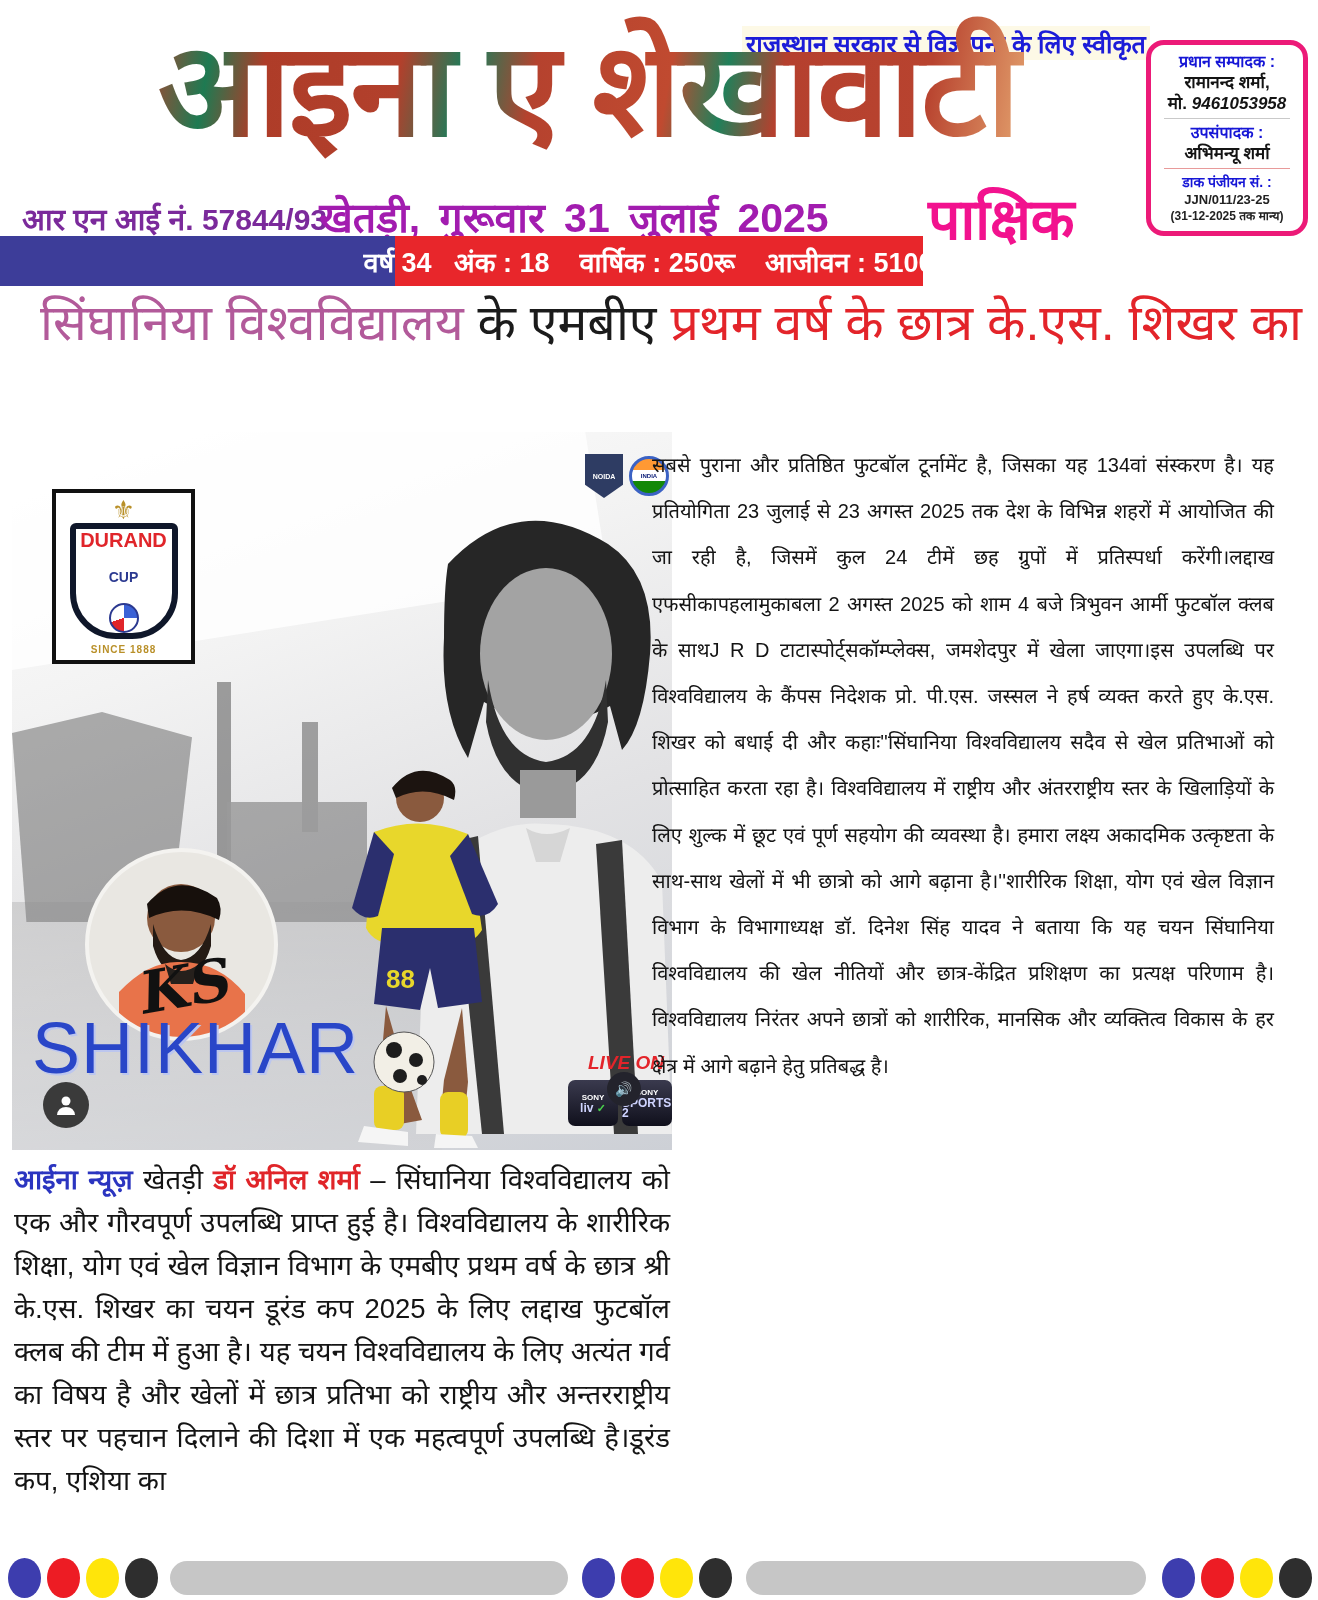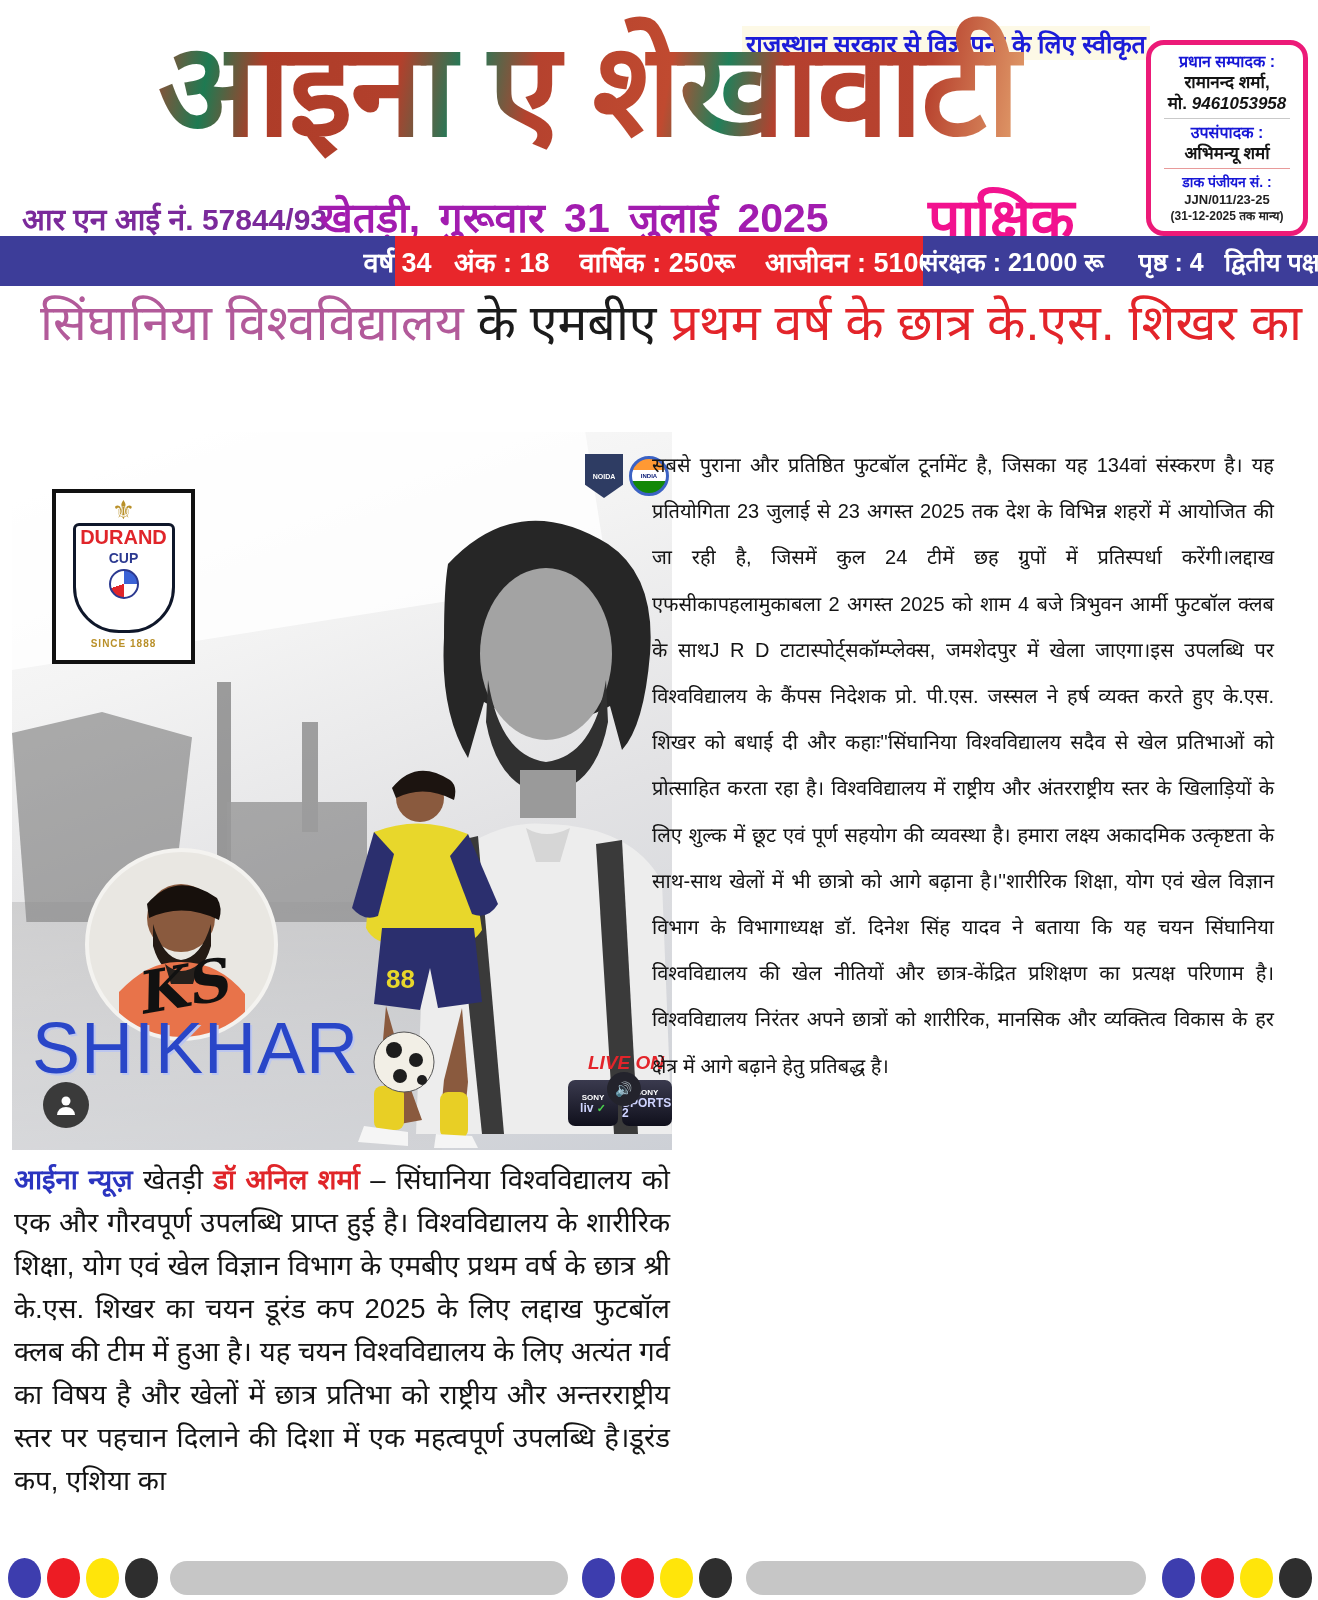--- a/index.html
+++ b/index.html
@@ -61,22 +61,22 @@
           clip-path:polygon(8% 100%,0% 10%,50% 0%,100% 12%,88% 100%);opacity:.8;}
   .ind-mast{position:absolute;left:205px;top:0;width:14px;height:250px;background:#565656;}
   .ind-plant{position:absolute;left:215px;top:120px;width:140px;height:120px;background:#5a5a5a;opacity:.85;}
   .ind-chimney{position:absolute;left:290px;top:40px;width:16px;height:110px;background:#606060;}
   .ind-ground{position:absolute;left:0;top:220px;width:430px;height:248px;
           background:linear-gradient(180deg,#8e8e8e 0%,#b9b9b9 60%,#cfcfcf 100%);opacity:.5;}
   .durand-box{position:absolute;left:40px;top:57px;width:143px;height:175px;background:#fff;
           border:4px solid #111;box-sizing:border-box;display:flex;flex-direction:column;
           align-items:center;justify-content:flex-start;padding-top:4px;}
   .crest-icon{font-size:26px;color:#b99029;line-height:26px;}
-  .shield{width:96px;height:104px;border:3px solid #0f172a;border-radius:6px 6px 46px 46px;
-          display:flex;flex-direction:column;align-items:center;justify-content:flex-start;background:#fff;}
+  .shield{width:96px;height:104px;border:6px solid #0f172a;border-radius:6px 6px 46px 46px;
+          display:flex;flex-direction:column;align-items:center;justify-content:space-between;background:#fff;}
   .durand-word{color:#e0252a;font-weight:800;font-size:20px;letter-spacing:0;}
   .cup-word{color:#2b3990;font-weight:800;font-size:14px;margin-top:1px;}
   .mini-ball{width:26px;height:26px;border-radius:50%;margin-top:3px;border:2px solid #2b3990;
           background:conic-gradient(#3b62d6 0 25%,#fff 25% 50%,#e0252a 50% 70%,#fff 70% 100%);}
   .since-word{color:#b99029;font-weight:bold;font-size:10px;letter-spacing:1px;margin-top:5px;}
   .badge-noida{position:absolute;left:573px;top:22px;width:38px;height:44px;background:#2e3c63;
           clip-path:polygon(0 0,100% 0,100% 70%,50% 100%,0 70%);color:#fff;font-size:7px;
           font-weight:bold;display:flex;align-items:center;justify-content:center;}
   .badge-aiff{position:absolute;left:617px;top:24px;width:40px;height:40px;border-radius:50%;
           border:3px solid #3b62c4;box-sizing:border-box;color:#10217a;font-size:6px;font-weight:bold;
@@ -142,21 +142,20 @@
     <div class="ed-postal-valid">(31-12-2025  तक मान्य)</div>
   </div>
 
   <div class="rni">आर एन आई नं. 57844/93</div>
   <div class="dateline">खेतड़ी,  गुरूवार 31 जुलाई 2025</div>
   <div class="frequency">पाक्षिक</div>
 
   <div class="info-strip">
     <div class="seg-blue1"></div>
     <div class="seg-red"><span>वर्ष 34   अंक : 18    वार्षिक : 250रू    आजीवन : 5100रू</span></div>
-    <div class="seg-blue2"><span>संरक्षक : 21000 रू     पृष्ठ : 4   द्वितीय पक्ष</span></div>
   </div>
 
   <div class="headline">
     <div class="hl-line"><span class="hl-purple">सिंघानिया विश्वविद्यालय</span><span class="hl-black"> के एमबीए </span><span class="hl-red">प्रथम वर्ष के छात्र के.एस. शिखर का</span></div>
   </div>
 
   <div class="poster">
     <div class="poster-band"></div>
 
     <div class="industry">

